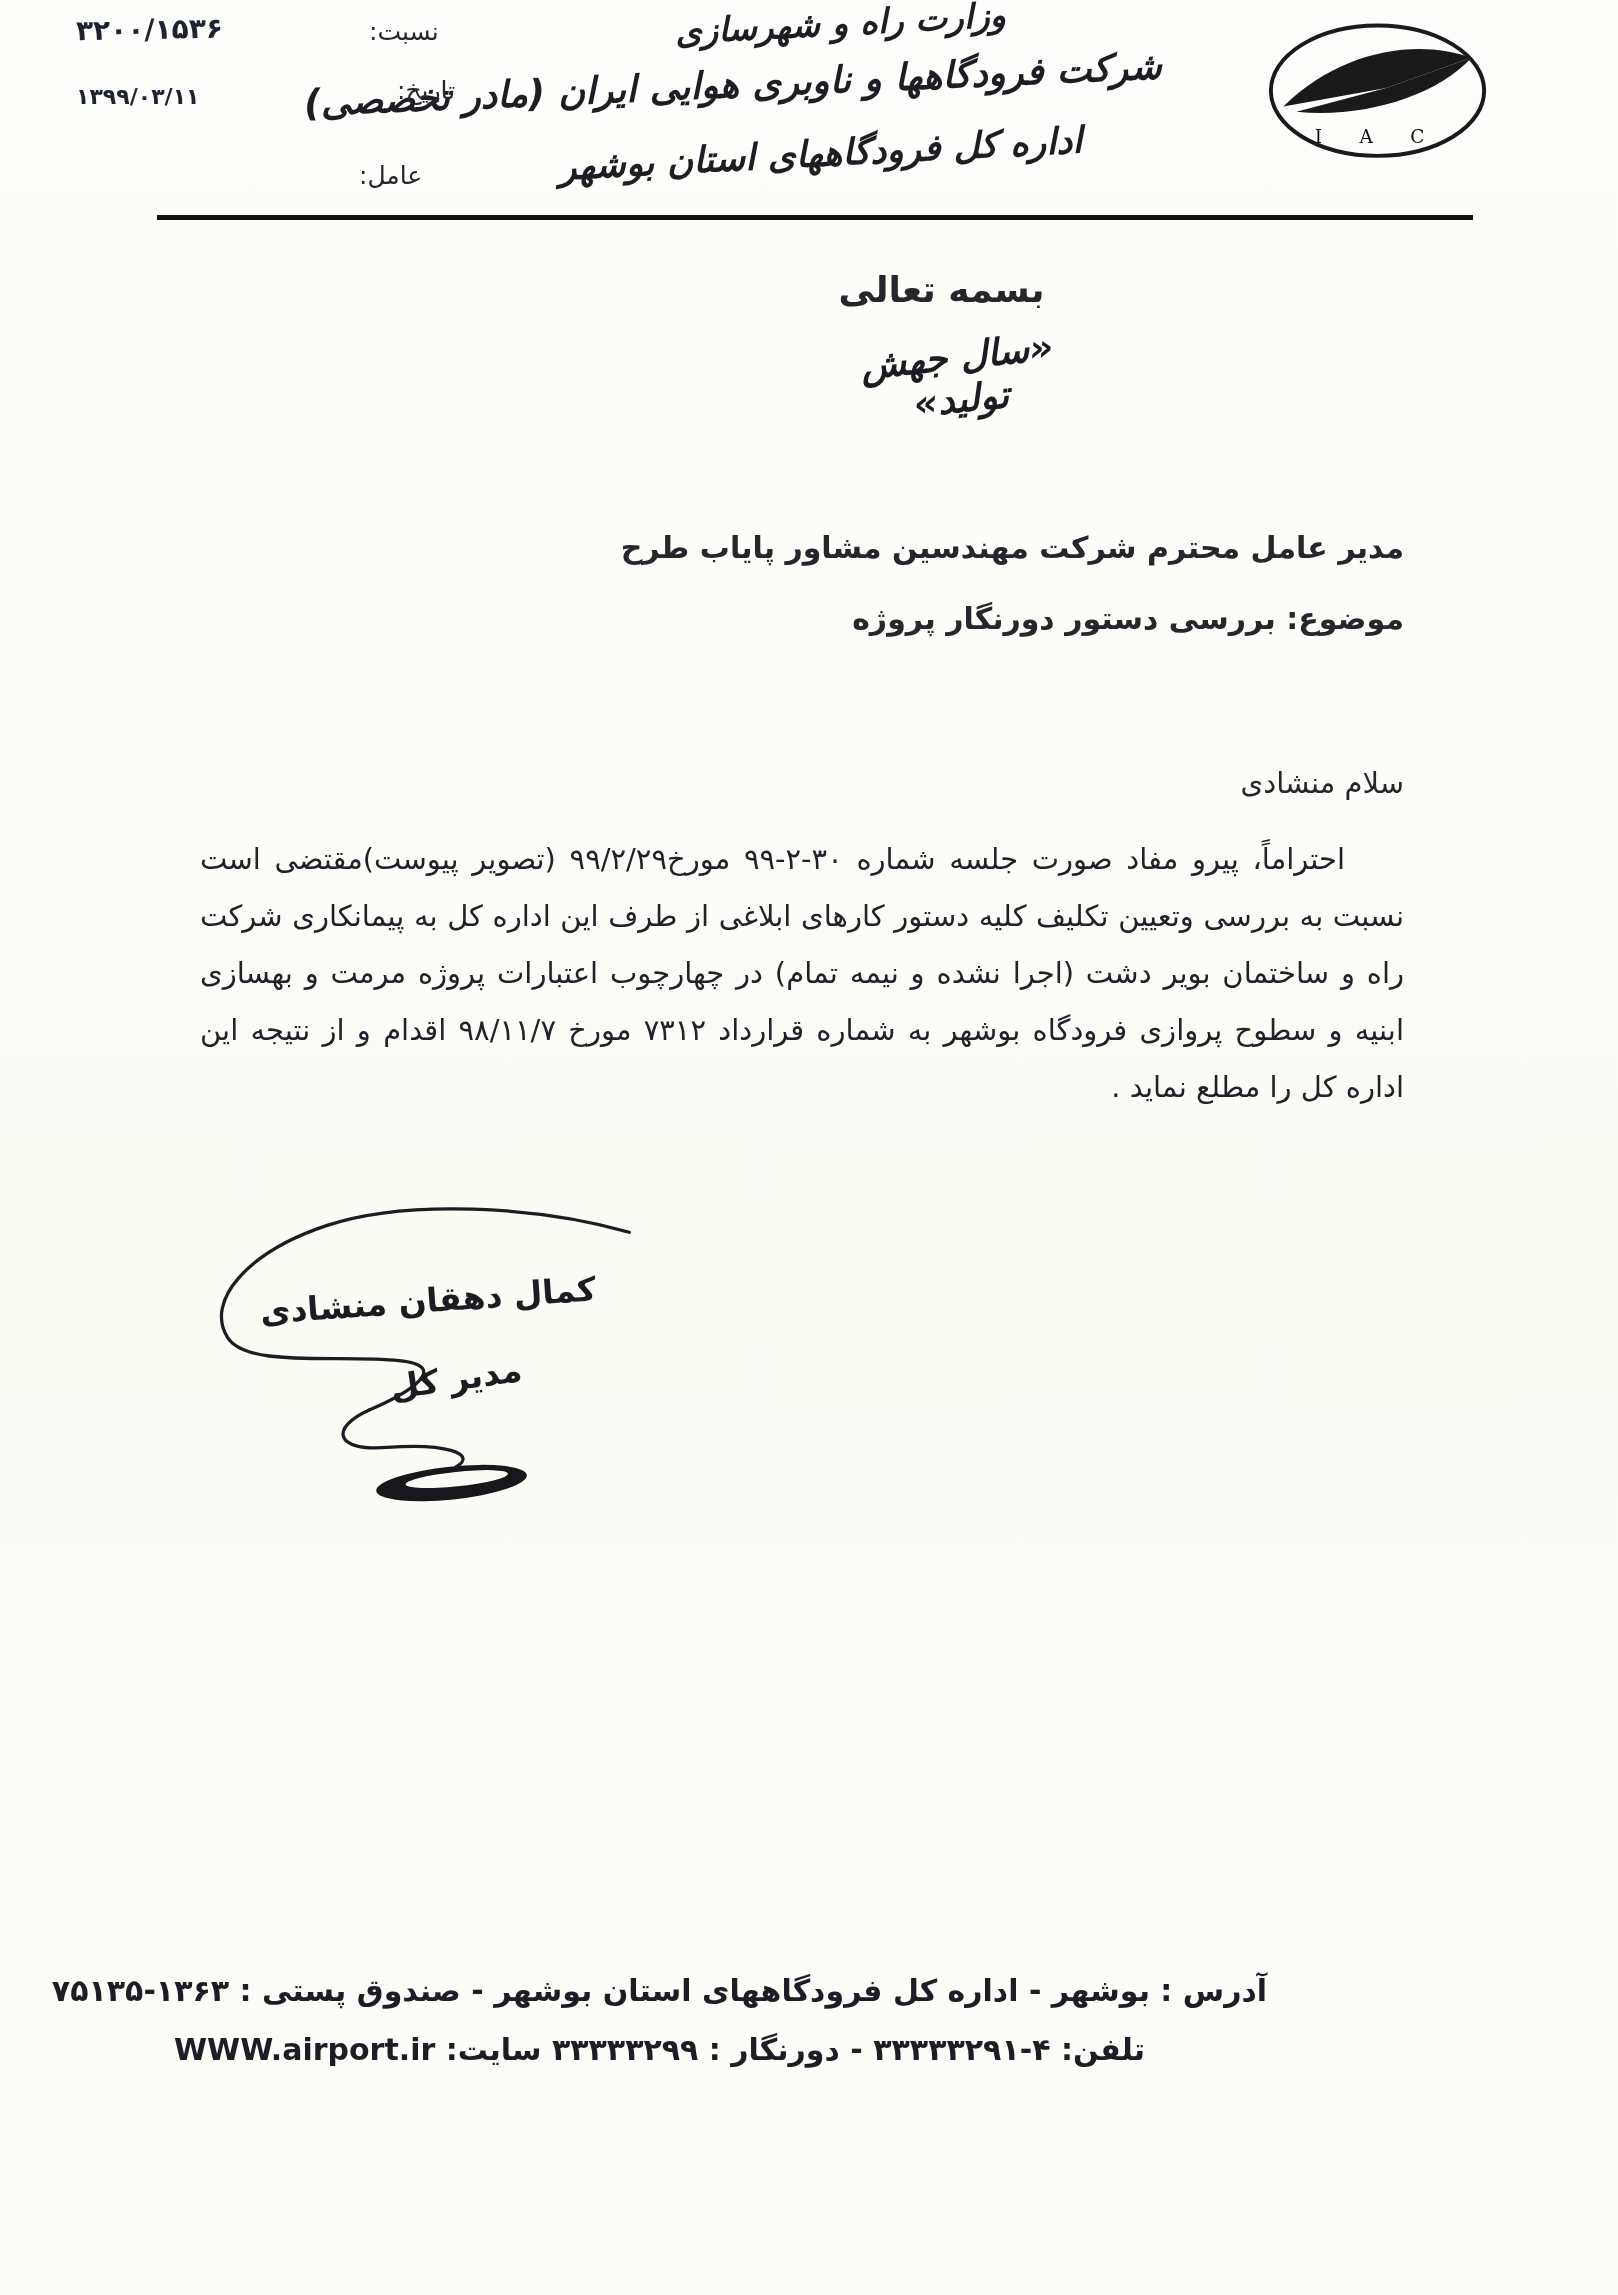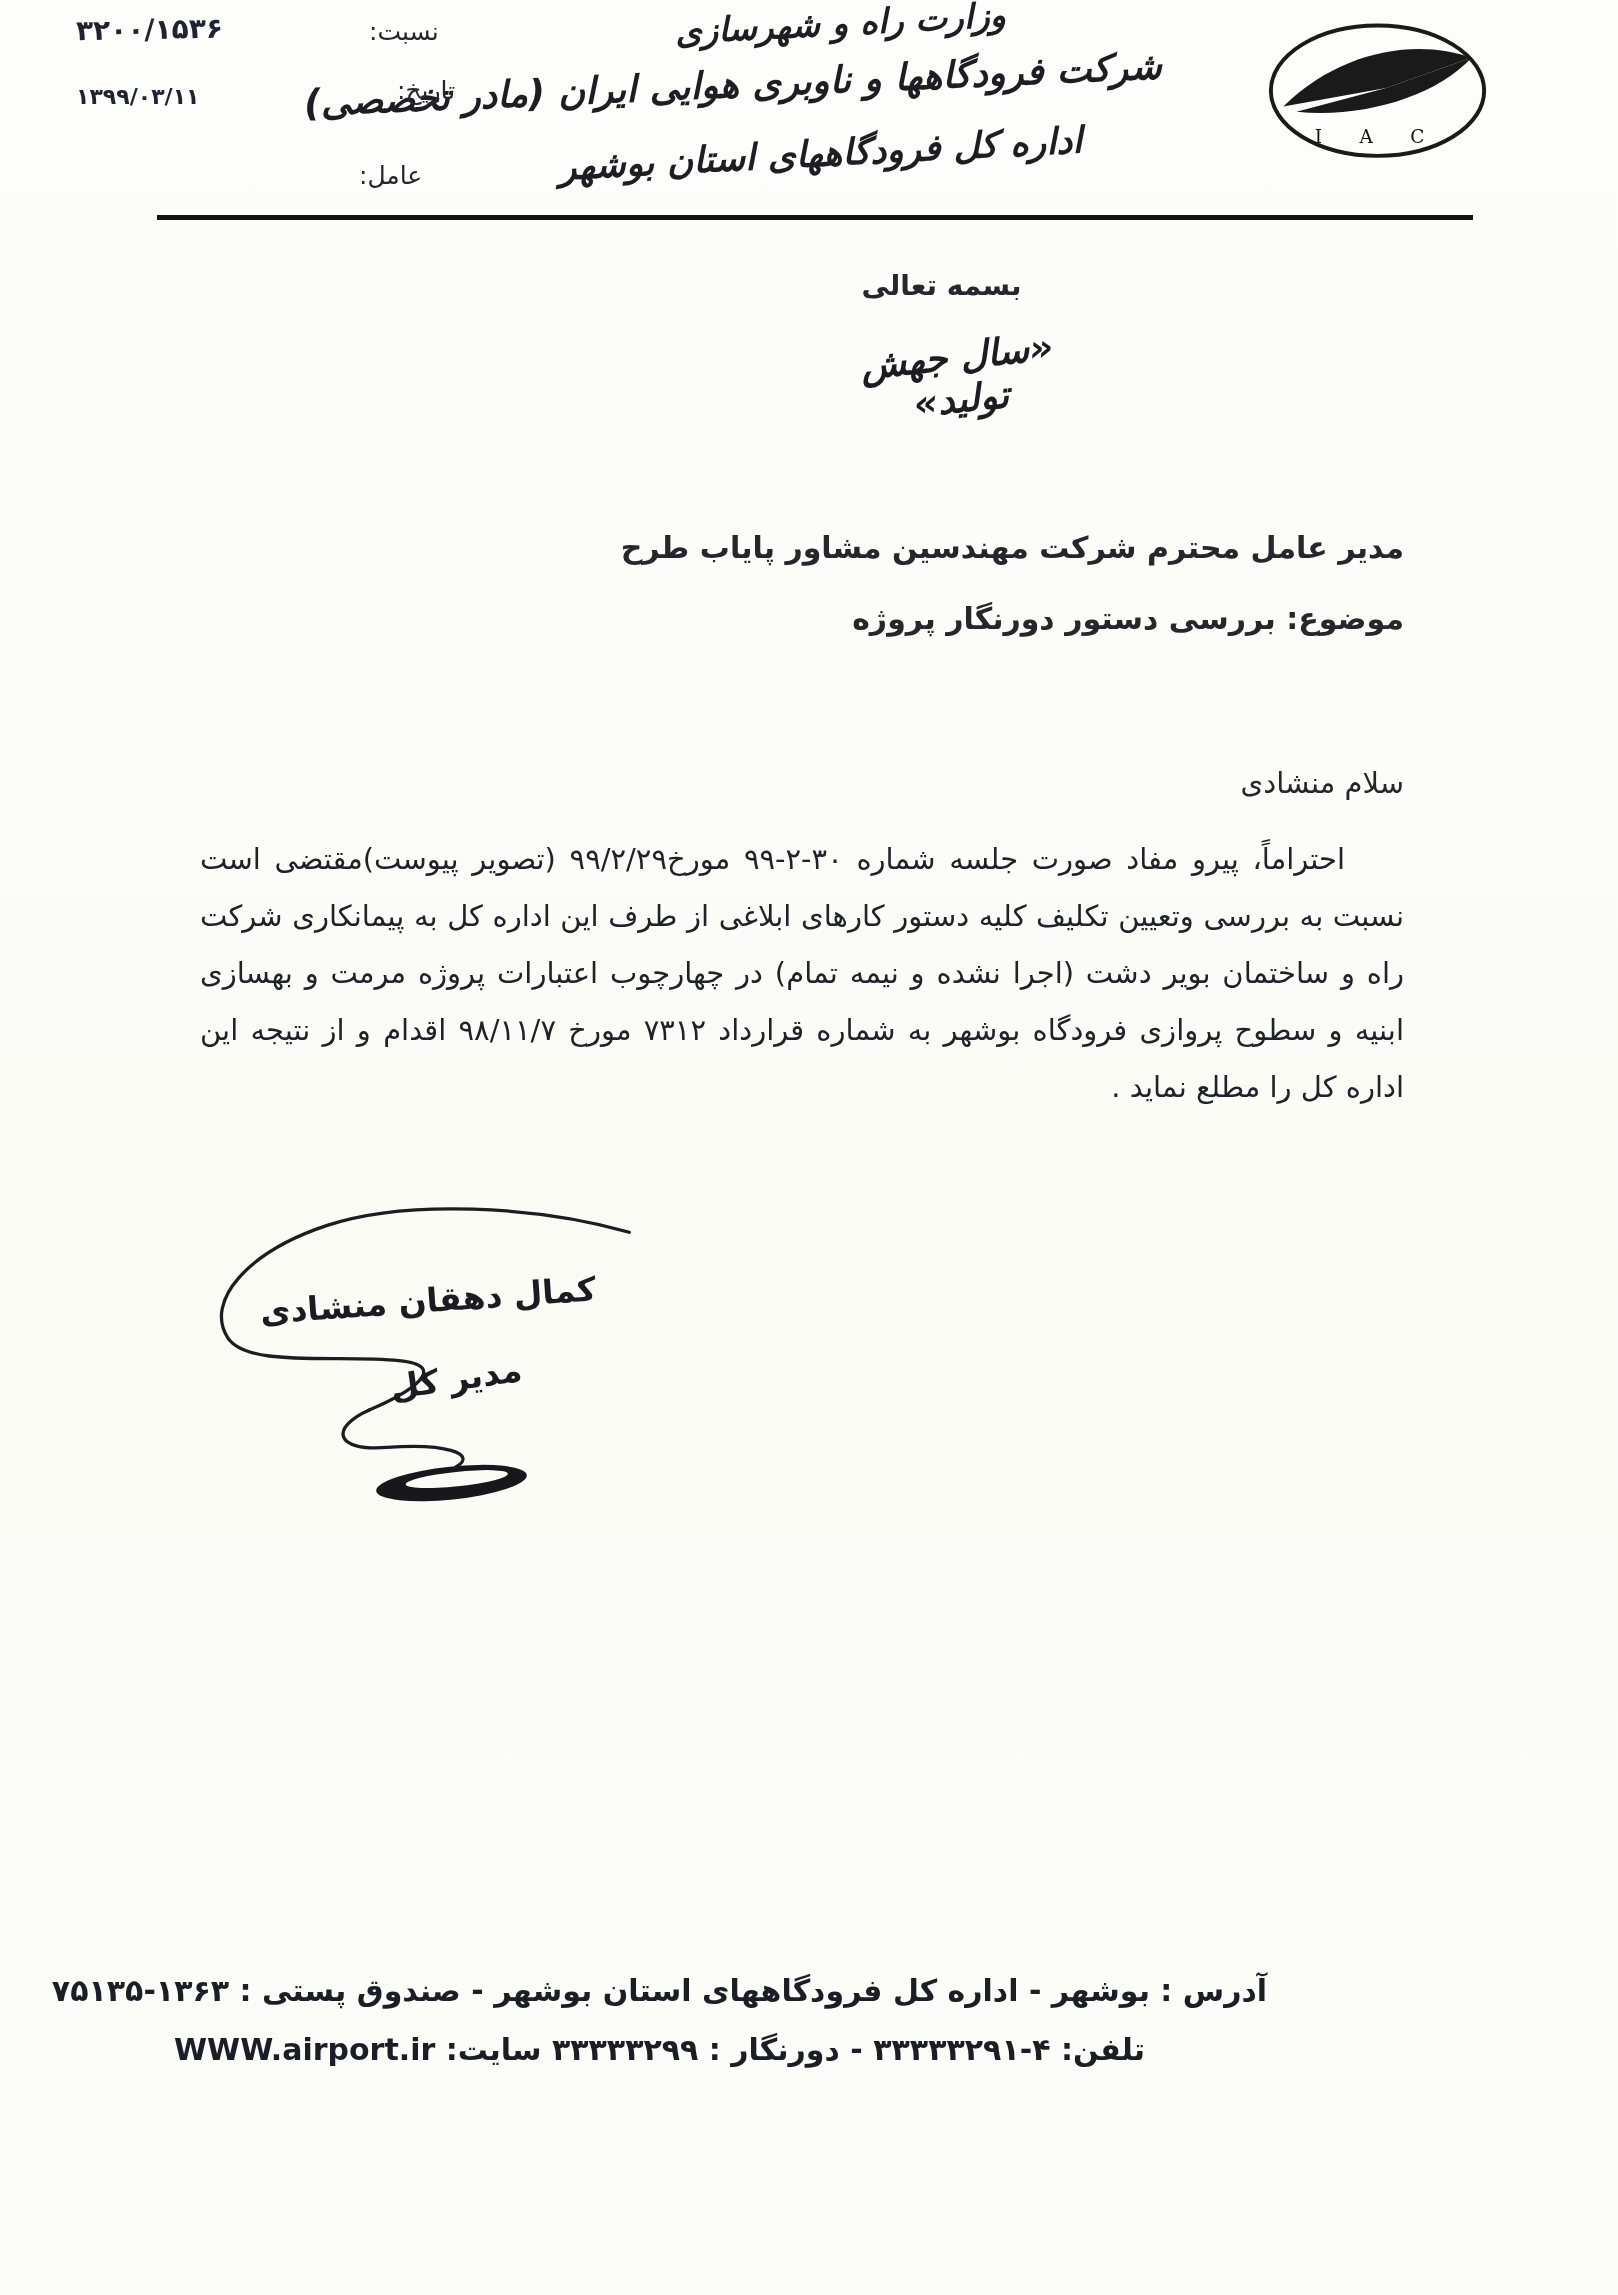--- a/index.html
+++ b/index.html
@@ -22,21 +22,21 @@
   .hdr1 { left:577px; top:2.6px;   width:527px; font-size:34px; transform:rotate(-3deg); }
   .hdr2 { left:497px; top:59px;  width:665px; font-size:37px; transform:rotate(-2.5deg); }
   .hdr3 { left:557px; top:133px; width:527px; font-size:36px; transform:rotate(-3deg); }
 
   
   .field-label { font-size:25px; color:#26262c; direction:rtl; white-space:nowrap; }
   .field-value { font-size:28px; font-weight:bold; color:#1d2430; direction:rtl; white-space:nowrap; }
 
   .rule { left:157px; top:215px; width:1316px; height:4.6px; background:#141414; }
 
-  .besmeleh { left:777px; top:269px; width:329px; text-align:center; font-size:28px; font-weight:bold; direction:rtl; }
+  .besmeleh { left:777px; top:269px; width:329px; text-align:center; font-size:36px; font-weight:bold; direction:rtl; }
   .slogan {
     left:814px; top:335px; width:290px; text-align:center;
     font-size:37px; font-weight:bold; font-style:italic;
     transform:rotate(-6deg); direction:rtl; color:#1c1c22;
   }
 
   .recipient  { right:215px; top:506px;  font-size:30px; font-weight:bold; direction:rtl; white-space:nowrap;margin-top:24px; }
   .subject    { right:215px; top:601px;  font-size:30px; font-weight:bold; direction:rtl; white-space:nowrap; }
   .salutation { right:215px; top:766px; font-size:29px; direction:rtl; white-space:nowrap; }
 

